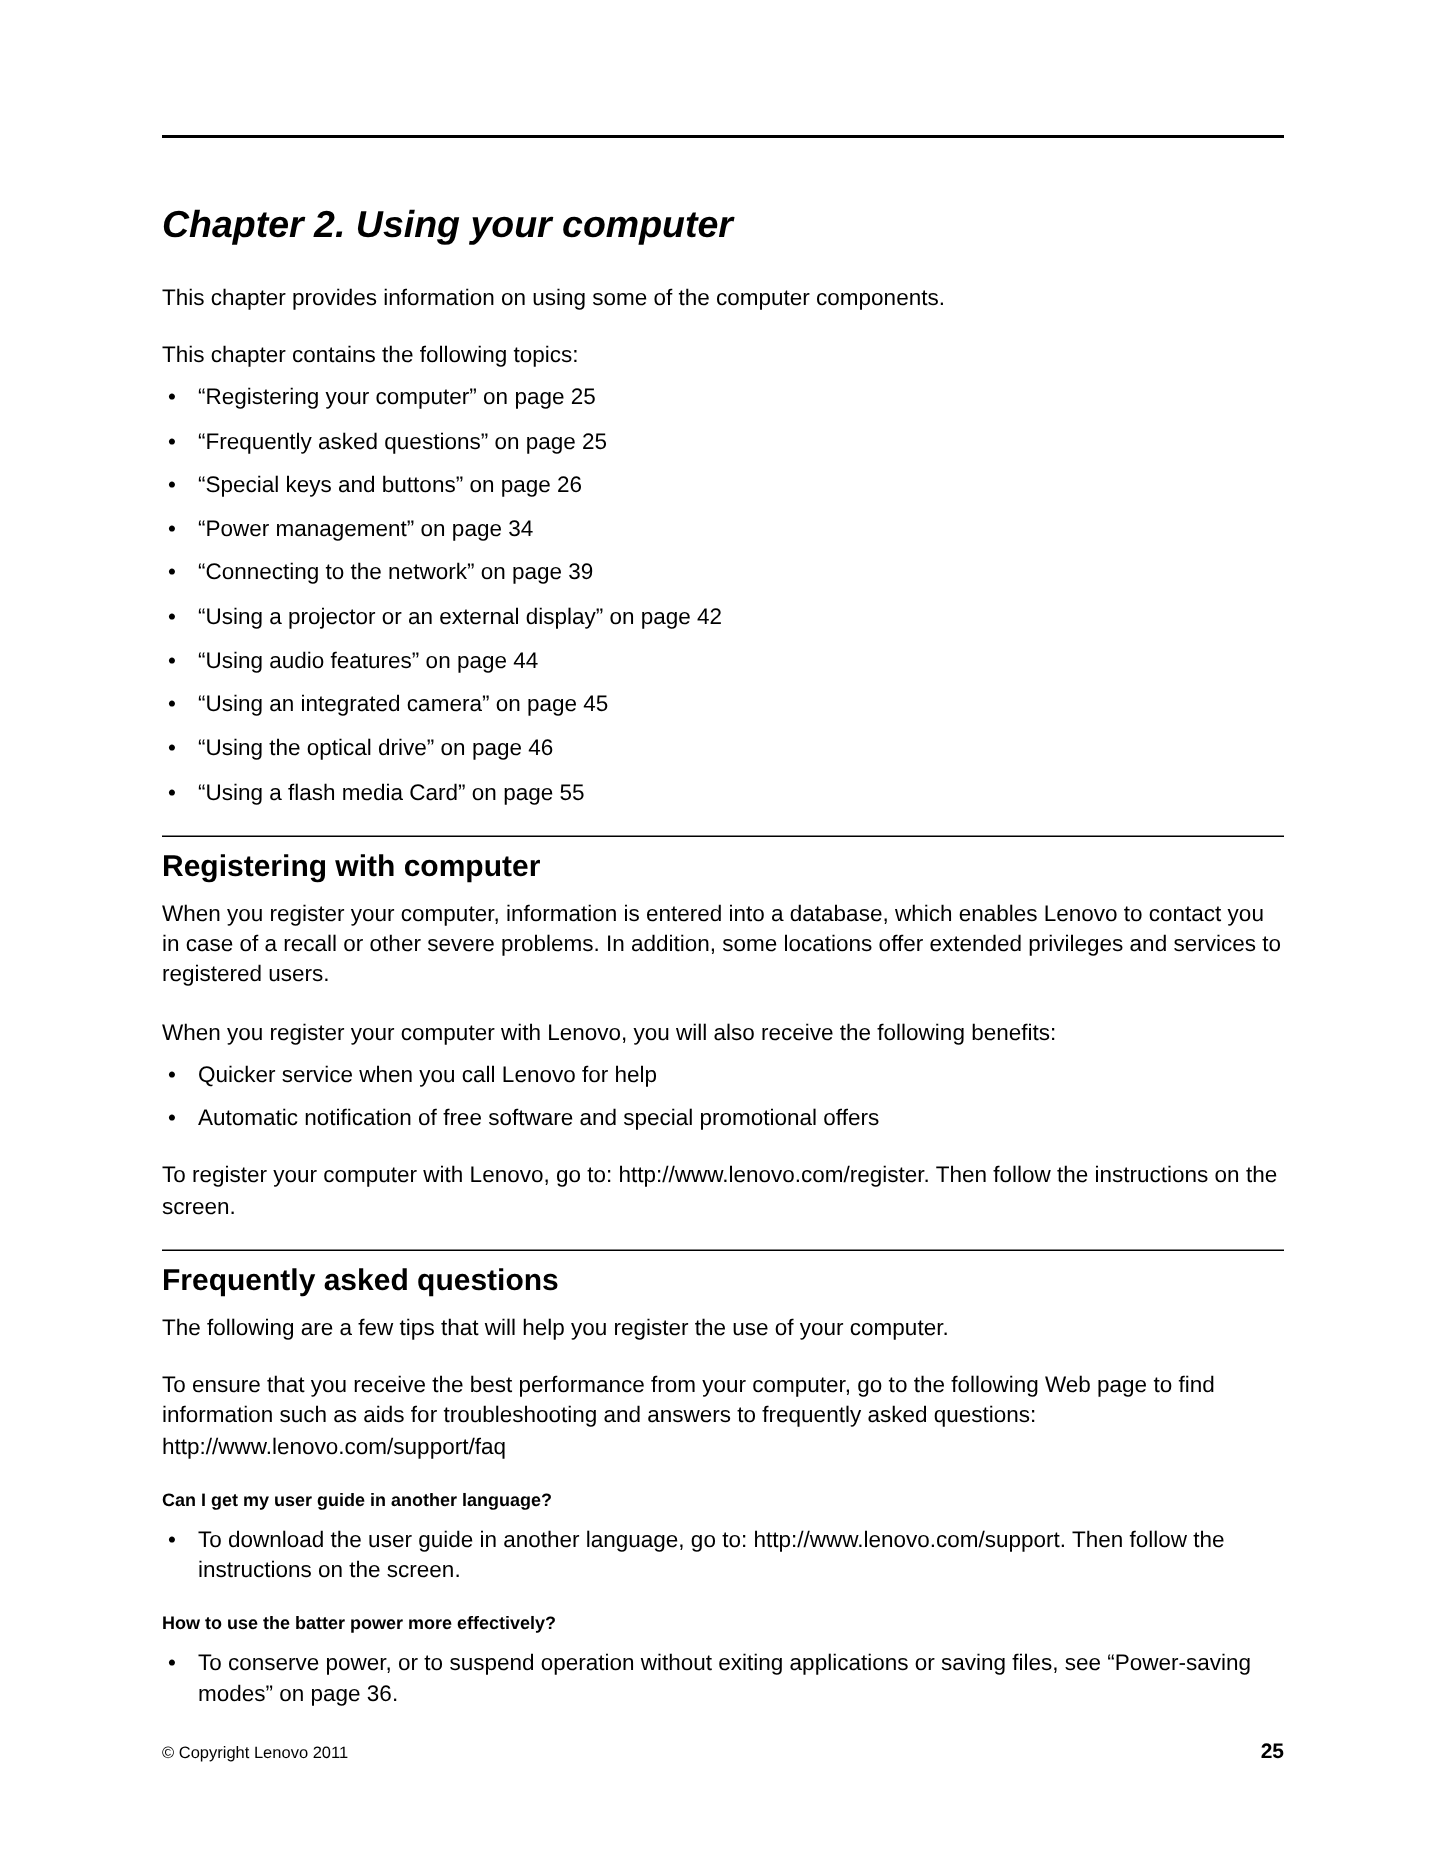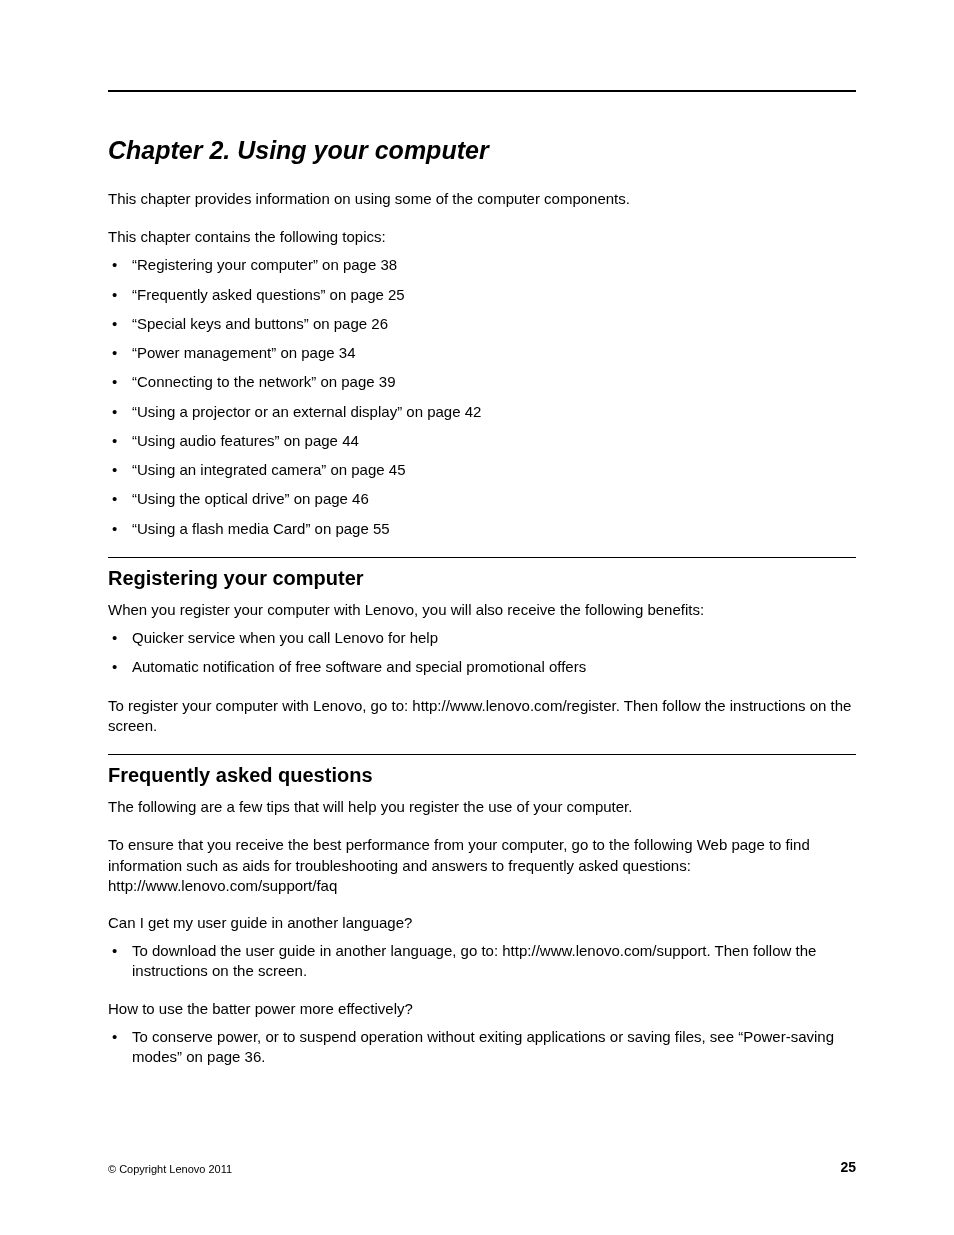--- a/index.html
+++ b/index.html
@@ -59,22 +59,22 @@
     border-top: 1.5px solid #000;
     margin: 6px 0 8px 0;
   }
   h2.section-title {
     font-size: 20px;
     font-weight: bold;
     margin: 0 0 10px 0;
     line-height: 1.2;
   }
   .sub-q {
-    font-size: 15px;
-    font-weight: normal;
+    font-size: 12px;
+    font-weight: bold;
     margin: 0 0 10px 0;
   }
   .footer {
     position: absolute;
     left: 108px;
     right: 98px;
     bottom: 60px;
     font-size: 11px;
     display: flex;
     justify-content: space-between;
@@ -92,35 +92,36 @@
 
   <div class="top-rule"></div>
 
   <h1 class="chapter-title">Chapter 2.   Using your computer</h1>
 
   <p class="body">This chapter provides information on using some of the computer components.</p>
 
   <p class="body tight">This chapter contains the following topics:</p>
 
   <ul class="topic-list">
-    <li>“Registering your computer” on page 38</li>
+    <li>“Registering your computer” on page 25</li>
     <li>“Frequently asked questions” on page 25</li>
     <li>“Special keys and buttons” on page 26</li>
     <li>“Power management” on page 34</li>
     <li>“Connecting to the network” on page 39</li>
     <li>“Using a projector or an external display” on page 42</li>
     <li>“Using audio features” on page 44</li>
     <li>“Using an integrated camera” on page 45</li>
     <li>“Using the optical drive” on page 46</li>
     <li>“Using a flash media Card” on page 55</li>
   </ul>
 
   <div class="section-rule"></div>
-  <h2 class="section-title">Registering your computer</h2>
+  <h2 class="section-title">Registering with computer</h2>
 
+  <p class="body">When you register your computer, information is entered into a database, which enables Lenovo to contact you in case of a recall or other severe problems. In addition, some locations offer extended privileges and services to registered users.</p>
   <p class="body tight">When you register your computer with Lenovo, you will also receive the following benefits:</p>
 
   <ul class="bullets">
     <li>Quicker service when you call Lenovo for help</li>
     <li>Automatic notification of free software and special promotional offers</li>
   </ul>
 
   <p class="body">To register your computer with Lenovo, go to: http://www.lenovo.com/register. Then follow the instructions on the screen.</p>
 
   <div class="section-rule"></div>

